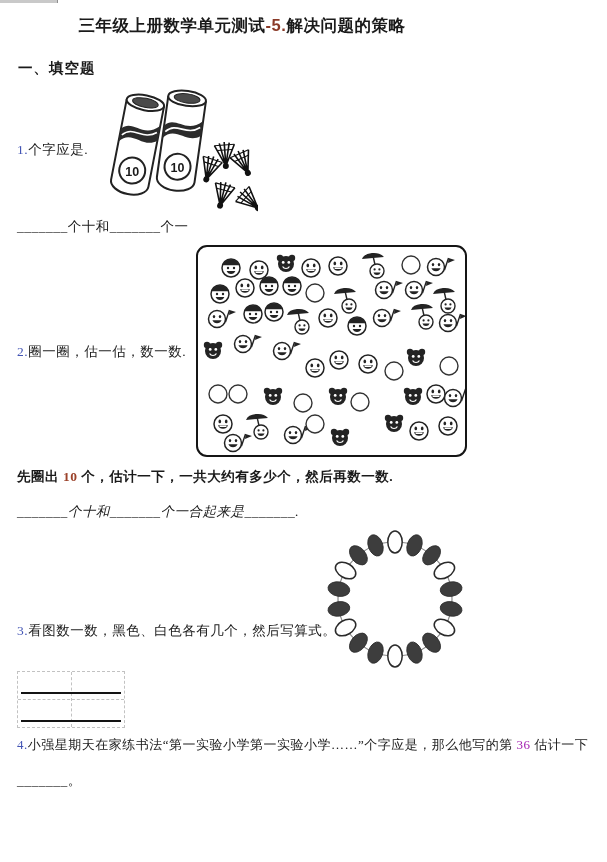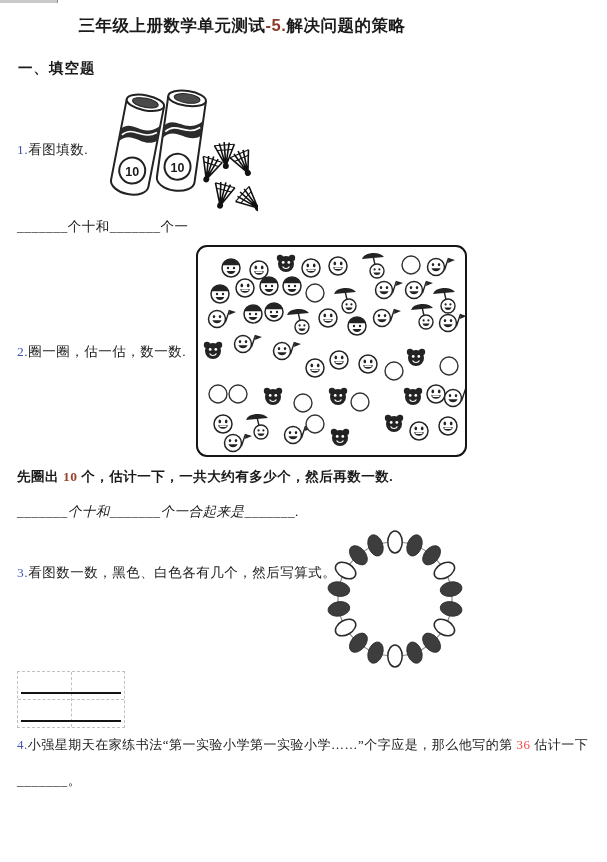--- a/index.html
+++ b/index.html
@@ -15,32 +15,32 @@
     white-space:nowrap; letter-spacing:0.5px;
   }
   .title .tnum { color:#8a3a28; }
   .section {
     left:18px; top:59px; font-family:Liberation Mono, monospace;
     font-weight:bold; font-size:14.5px; letter-spacing:1px;text-align:center;
   }
   .bodyline { font-size:13.5px; white-space:nowrap; letter-spacing:0.5px; }
   .qnum { color:#4355b4; }
   .numred { color:#9c432b; }
-  .numteal { color:#ef4444; }
+  .numteal { color:#a21caf; }
   .q1-line { left:17px; top:141px; }
   .tubes-fig { left:103px; top:86px; }
   .blank1 { left:17px; top:218px; }
   .smiley-box {
     left:196px; top:245px; width:271px; height:212px;
     border:2px solid #151515; border-radius:11px; box-sizing:border-box; background:#fff;
   }
   .q2-line { left:17px; top:343px; }
   .hint-line { left:17px; top:468px;font-weight:bold; }
   .blank2 { left:17px; top:503px;font-style:italic; }
-  .q3-line { left:17px; top:564px; }
+  .q3-line { left:17px; top:622px; }
   .ring-fig { left:320px; top:526px; }
   .ans-table {
     left:17px; top:671px; width:108px; height:57px;
     border:1px dashed #c2c2c2; box-sizing:border-box; background:#fff;
   }
   .ans-table .vdiv { position:absolute; left:53px; top:0; bottom:0; width:0; border-left:1px dashed #c2c2c2; }
   .ans-table .hdiv { position:absolute; top:27px; left:0; right:0; height:0; border-top:1px dashed #c2c2c2; }
   .ans-table .tline { position:absolute; left:3px; right:3px; height:2px; background:#141414; }
   .ans-table .tline.r1 { top:20px; }
   .ans-table .tline.r2 { top:48px; }
@@ -49,21 +49,21 @@
 </style>
 </head>
 <body>
 
 <div class="abs corner-bar"></div>
 
 <div class="abs title"><span>三年级上册数学单元测试</span><span class="tnum">-5.</span><span>解决问题的策略</span></div>
 
 <div class="abs section">一、填空题</div>
 
-<div class="abs bodyline q1-line"><span class="qnum">1.</span><span>看图填数.</span></div>
+<div class="abs bodyline q1-line"><span class="qnum">1.</span><span>个字应是.</span></div>
 
 <svg class="abs tubes-fig" width="155" height="130" viewBox="0 0 155 130">
   <defs>
     <g id="tube">
       <path d="M -19 -44 L -19 38 A 19 11 0 0 0 19 38 L 19 -44" fill="#ffffff" stroke="#222" stroke-width="2"></path>
       <ellipse cx="0" cy="-44" rx="19" ry="7.5" fill="#ffffff" stroke="#222" stroke-width="2"></ellipse>
       <ellipse cx="0" cy="-44" rx="13" ry="4.6" fill="#4a4a4a" stroke="#222" stroke-width="1"></ellipse>
       <path d="M -19 -14 C -9 -26 4 -8 19 -24 L 19 -9 C 6 2 -8 -16 -19 -1 Z" fill="#2b2b2b"></path>
       <path d="M -17 -8 C -7 -20 4 -6 17 -17" fill="none" stroke="#ffffff" stroke-width="1.6"></path>
       <circle cx="0" cy="25" r="13" fill="#ffffff" stroke="#222" stroke-width="2"></circle>

